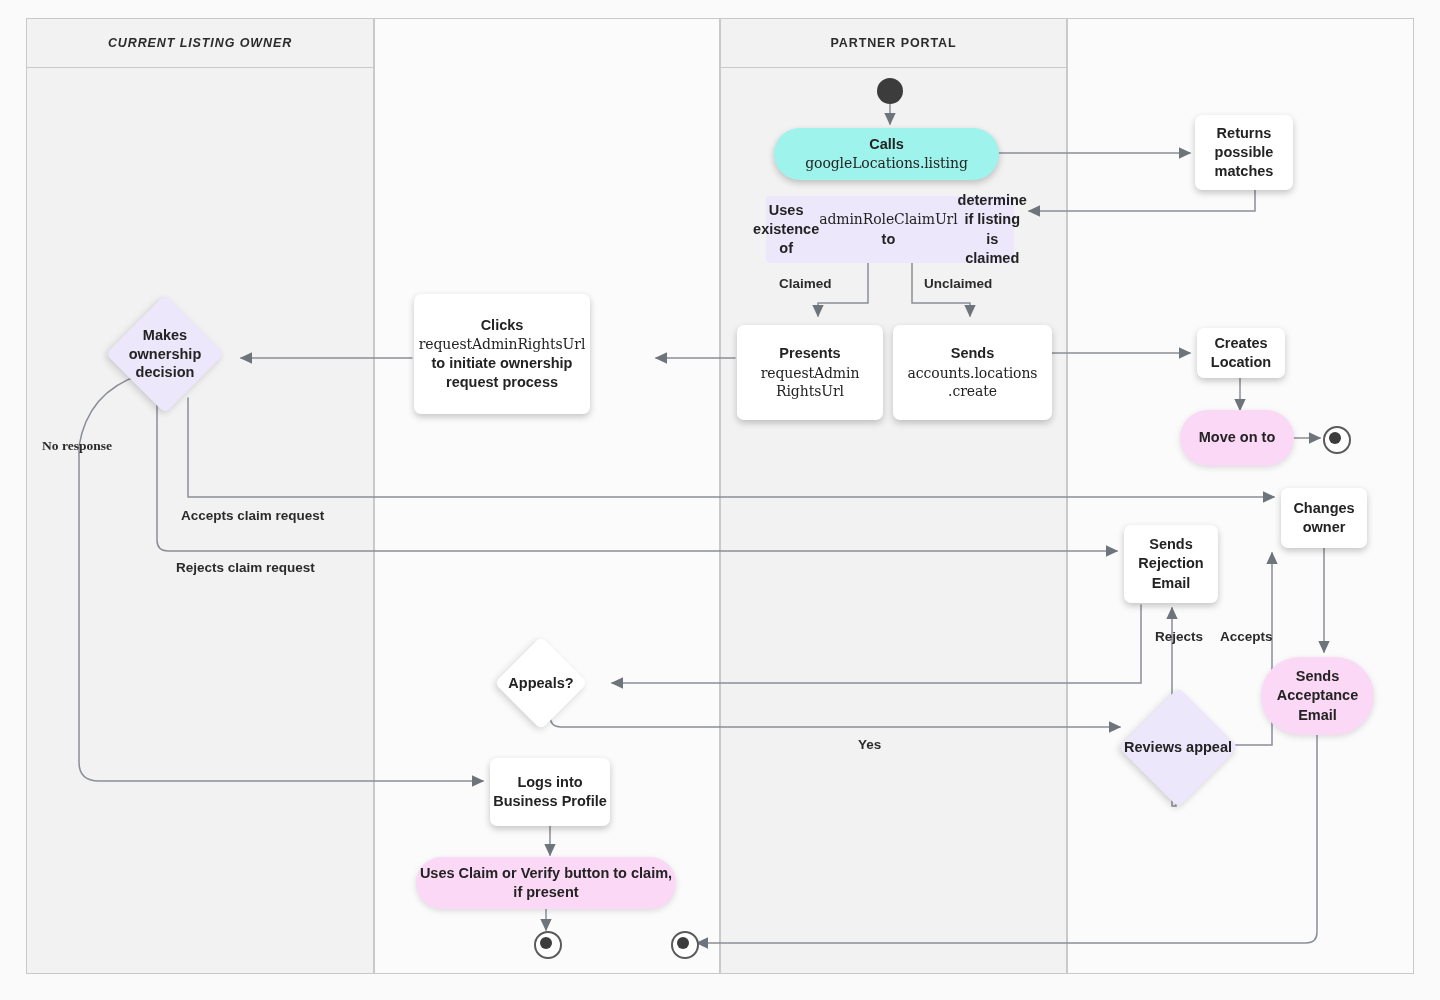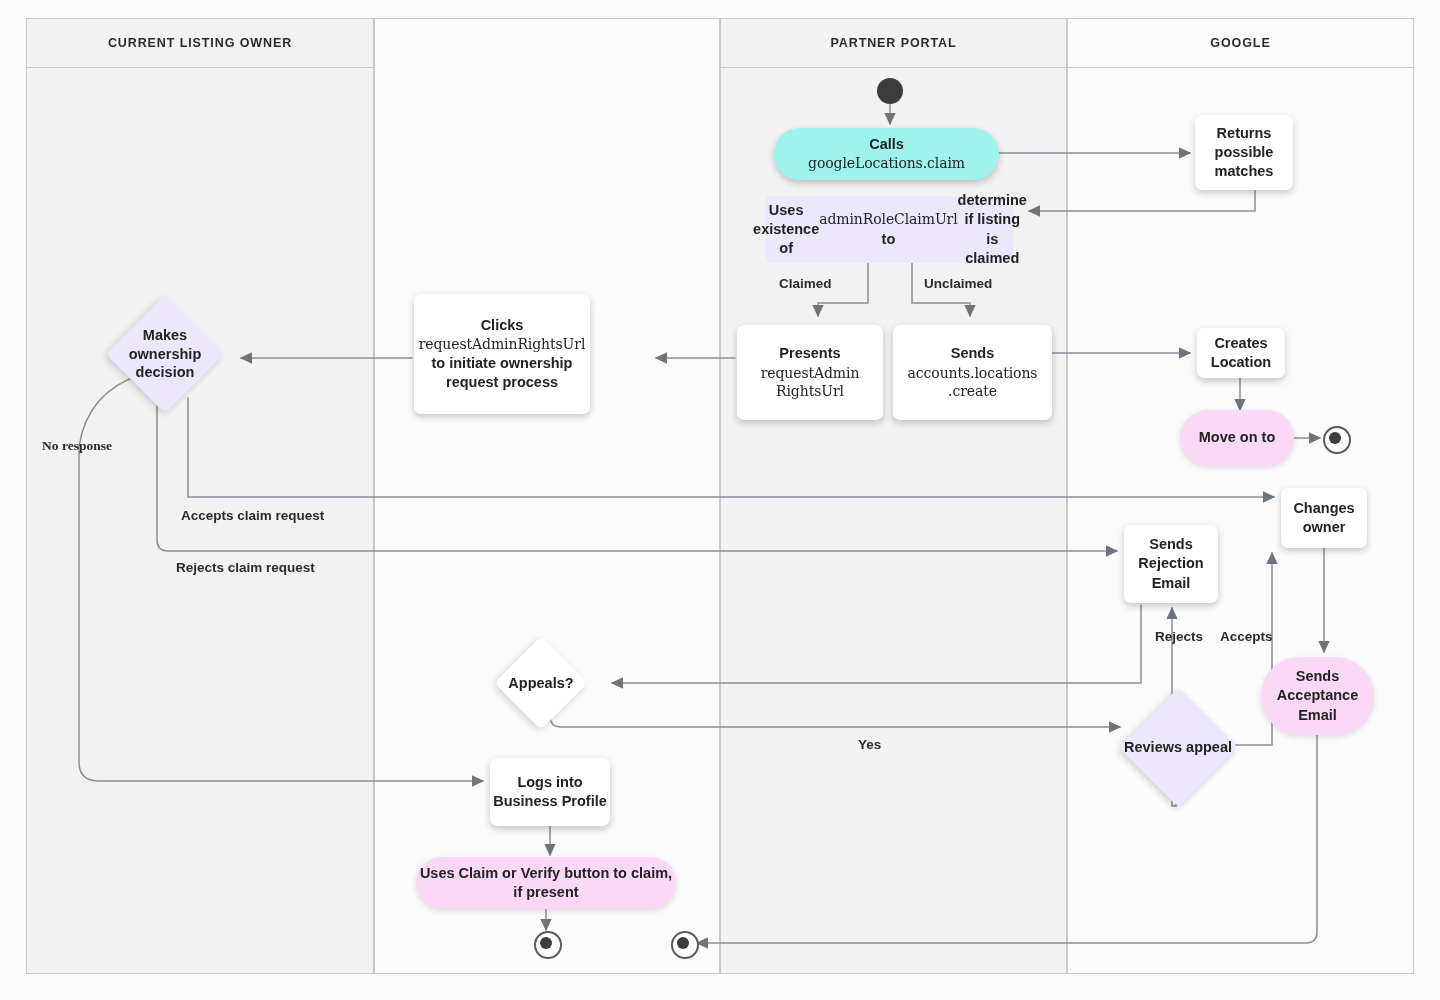--- a/index.html
+++ b/index.html
@@ -49,28 +49,25 @@
 </head>
 <body>
 
 <div id="stage">
 
   <div class="lane shadeA" style="left:26px;width:348px;"></div>
   <div class="lane shadeB" style="left:374px;width:346px;"></div>
   <div class="lane shadeA" style="left:720px;width:347px;"></div>
   <div class="lane shadeB" style="left:1067px;width:347px;"></div>
 
-  <div class="lane-head" style="left:26px;width:348px;">
+  <div class="lane-head" style="left:26px;width:348px;font-style:italic;">
     <span>CURRENT LISTING OWNER</span>
   </div>
   <div class="lane-head" style="left:720px;width:347px;">
     <span>PARTNER PORTAL</span>
-  </div>
-  <div class="lane-head b" style="left:1067px;width:347px;">
-    <span>GOOGLE</span>
   </div>
 
   <svg id="edges" viewBox="0 0 1440 1000">
     <defs>
       <marker id="ah" markerWidth="9" markerHeight="9" refX="7.6" refY="4.5" orient="auto" markerUnits="strokeWidth">
         <path d="M0,0.6 L8.4,4.5 L0,8.4 z" fill="#6e747c"></path>
       </marker>
     </defs>
     <g fill="none" stroke="#8a8f96" stroke-width="1.5" stroke-linecap="round">
 
@@ -114,21 +111,21 @@
       <path d="M550,824 L550,855" marker-end="url(#ah)"></path>
 
       <path d="M546,908 L546,930" marker-end="url(#ah)"></path>
     </g>
   </svg>
 
   <div class="startdot" style="left:877px;top:78px;"></div>
 
   <div class="node pill-cyan" style="left:774px;top:128px;width:225px;height:52px;flex-direction:column;">
     <div>Calls</div>
-    <div class="mono">googleLocations.claim</div>
+    <div class="mono">googleLocations.listing</div>
   </div>
 
   <div class="node rect" style="left:1195px;top:115px;width:98px;height:75px;">
     <span>Returns possible matches</span>
   </div>
 
   <div class="node box-lav" style="left:766px;top:196px;width:248px;height:67px;">
     <div>Uses existence of</div>
     <div><span class="mono">adminRoleClaimUrl</span><span> to</span></div>
     <div>determine if listing is claimed</div>

